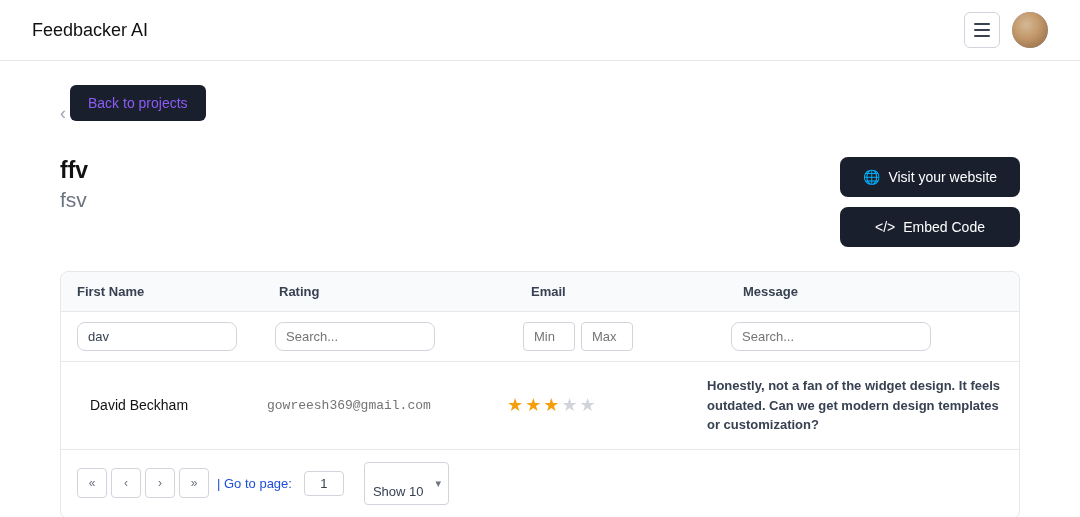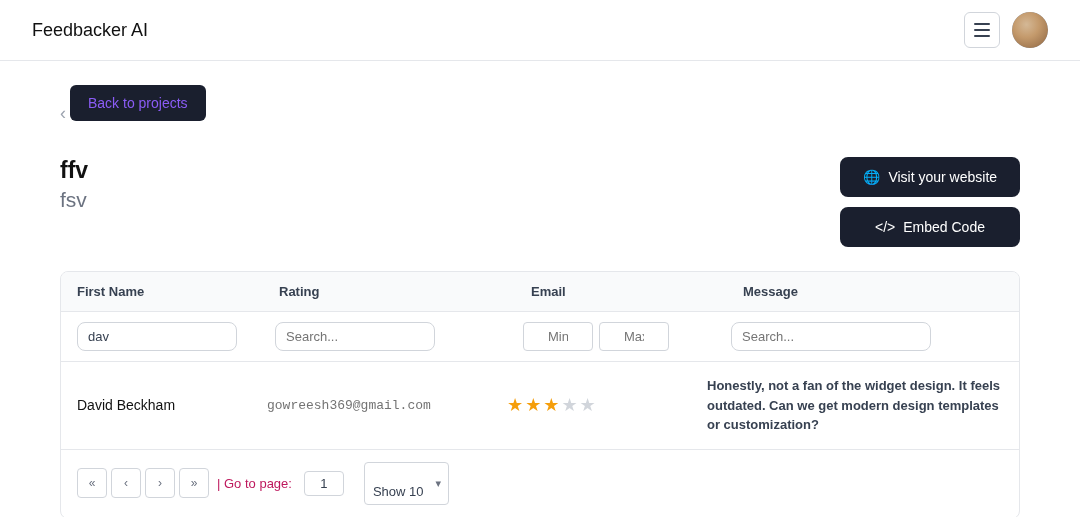--- a/index.html
+++ b/index.html
@@ -181,42 +181,43 @@
       max-width: 160px;
     }
     .filter-range {
       display: flex;
       gap: 6px;
       align-items: center;
     }
     .filter-range input {
       border: 1px solid #d1d5db;
       border-radius: 4px;
-      padding: 6px 24px;
+      padding: 6px 10px;
       font-size: 13px;
       color: #6b7280;
       outline: none;
-      width: 70px;
+      width: 52px;
     }
     .table-row {
       display: grid;
       grid-template-columns: 190px 240px 200px 1fr;
       padding: 14px 16px;
       border-bottom: 1px solid #e5e7eb;
       align-items: center;
       gap: 0;
     }
     .cell {
       font-size: 14px;
       color: #374151;
     }
     .cell-name {
       font-size: 14px;
       font-weight: 500;
       color: #111;
+      margin-left: 13px;
     }
     .cell-email {
       font-size: 13px;
       color: #737373;
       font-family: Liberation Mono, monospace;
     }
     .stars {
       display: flex;
       gap: 2px;
     }
@@ -248,21 +249,21 @@
       background: #fff;
       cursor: pointer;
       display: flex;
       align-items: center;
       justify-content: center;
       font-size: 12px;
       color: #6b7280;
     }
     .page-sep {
       font-size: 13px;
-      color: #be185d;
+      color: #1d4ed8;
       margin: 0 4px;
     }
     .page-input {
       width: 40px;
       border: 1px solid #d1d5db;
       border-radius: 4px;
       padding: 4px 8px;
       font-size: 13px;
       text-align: center;
       margin-left: 4px;

